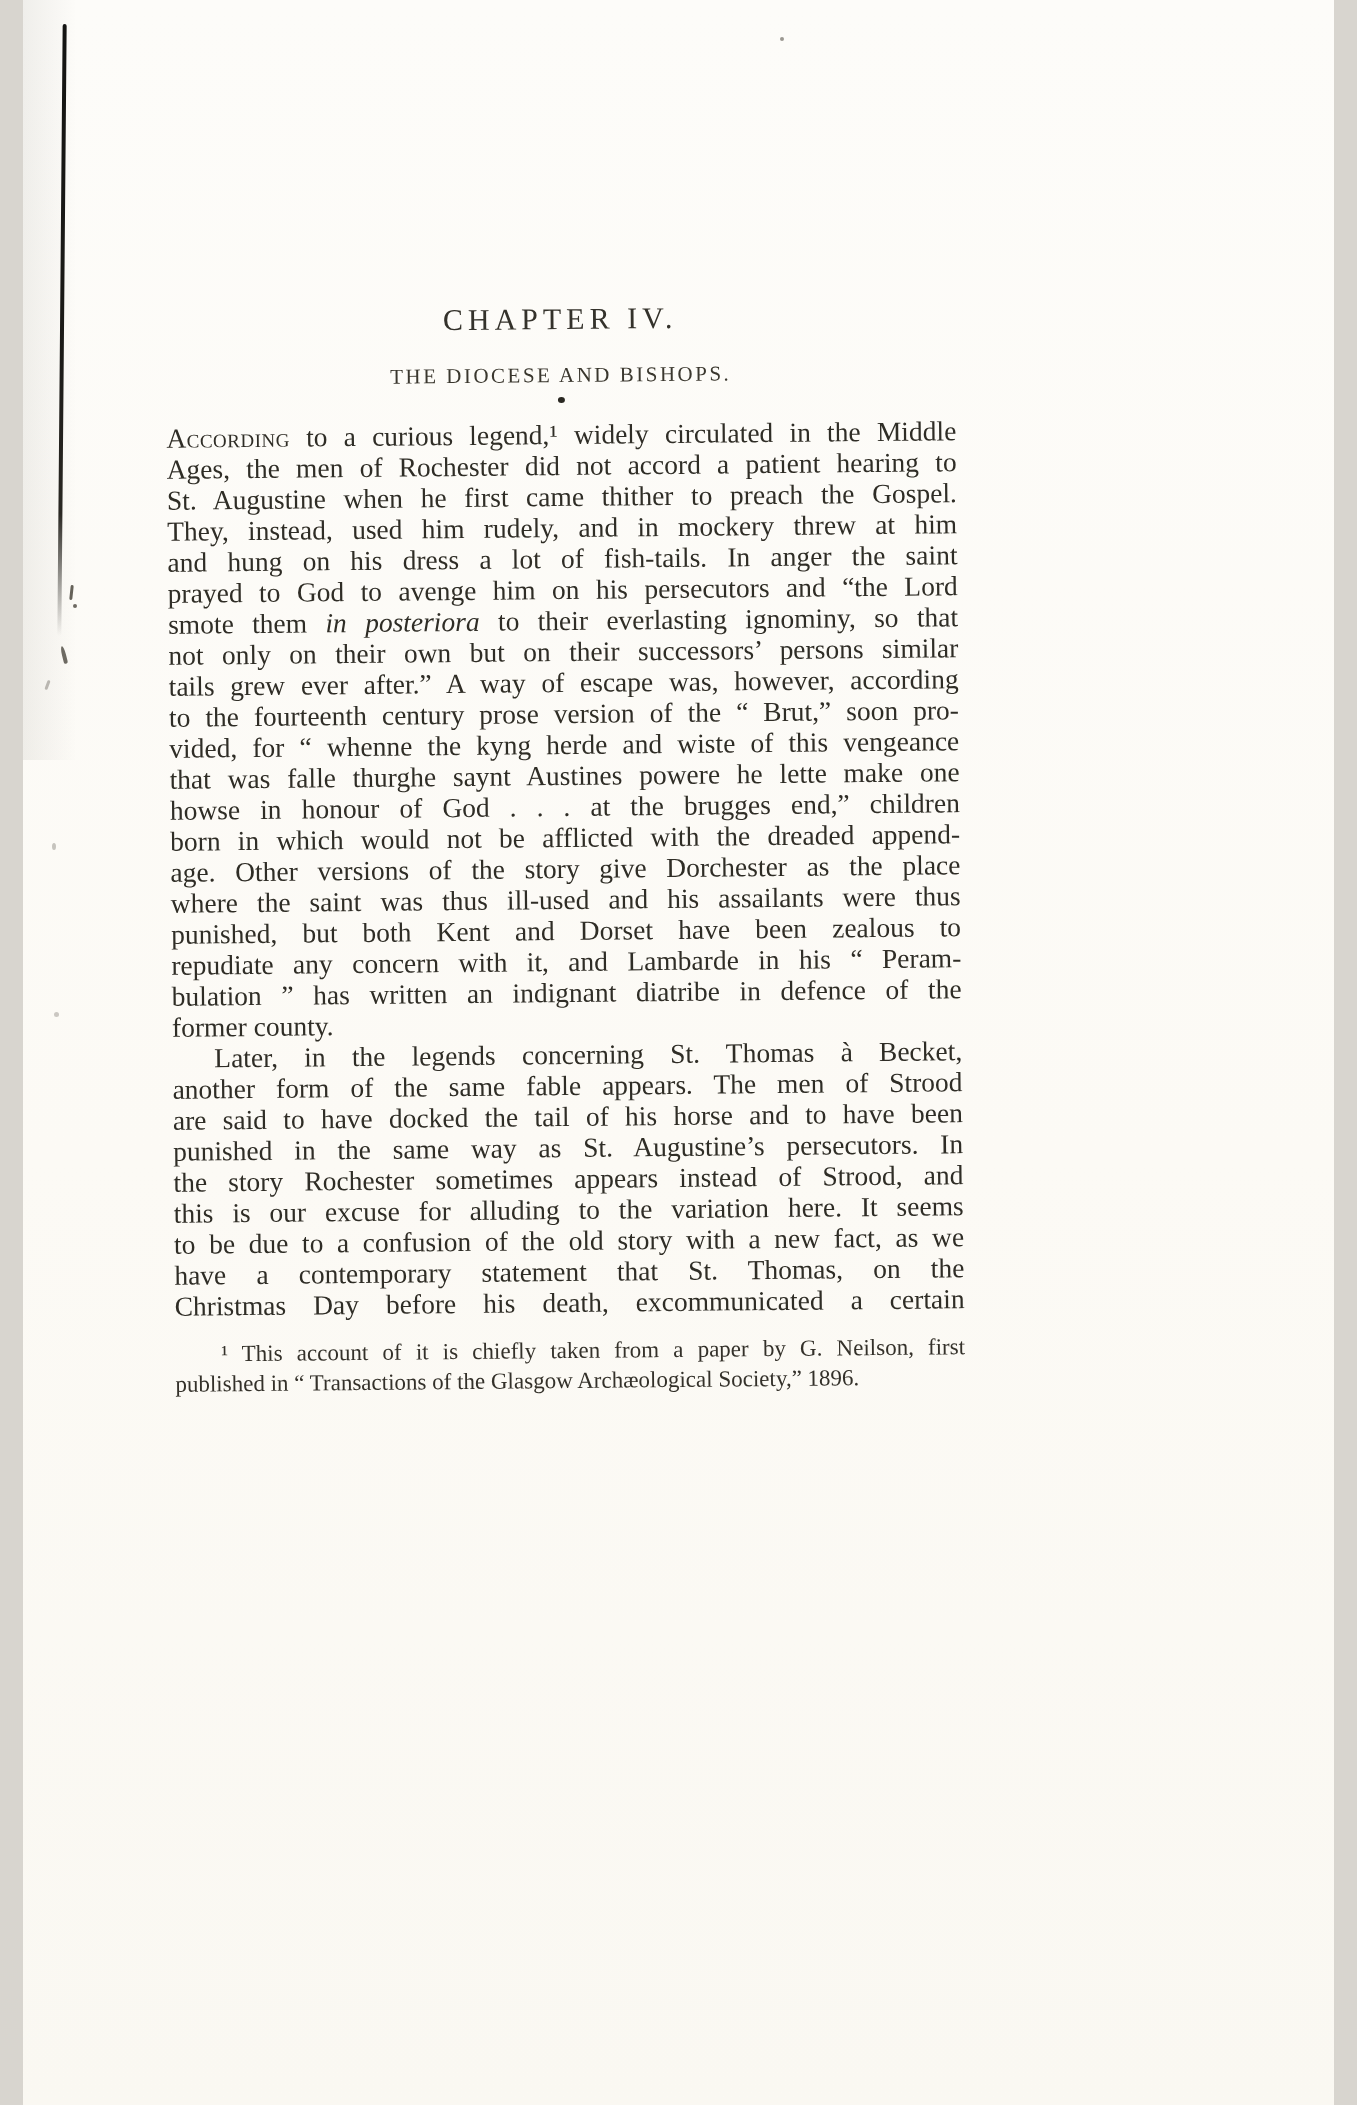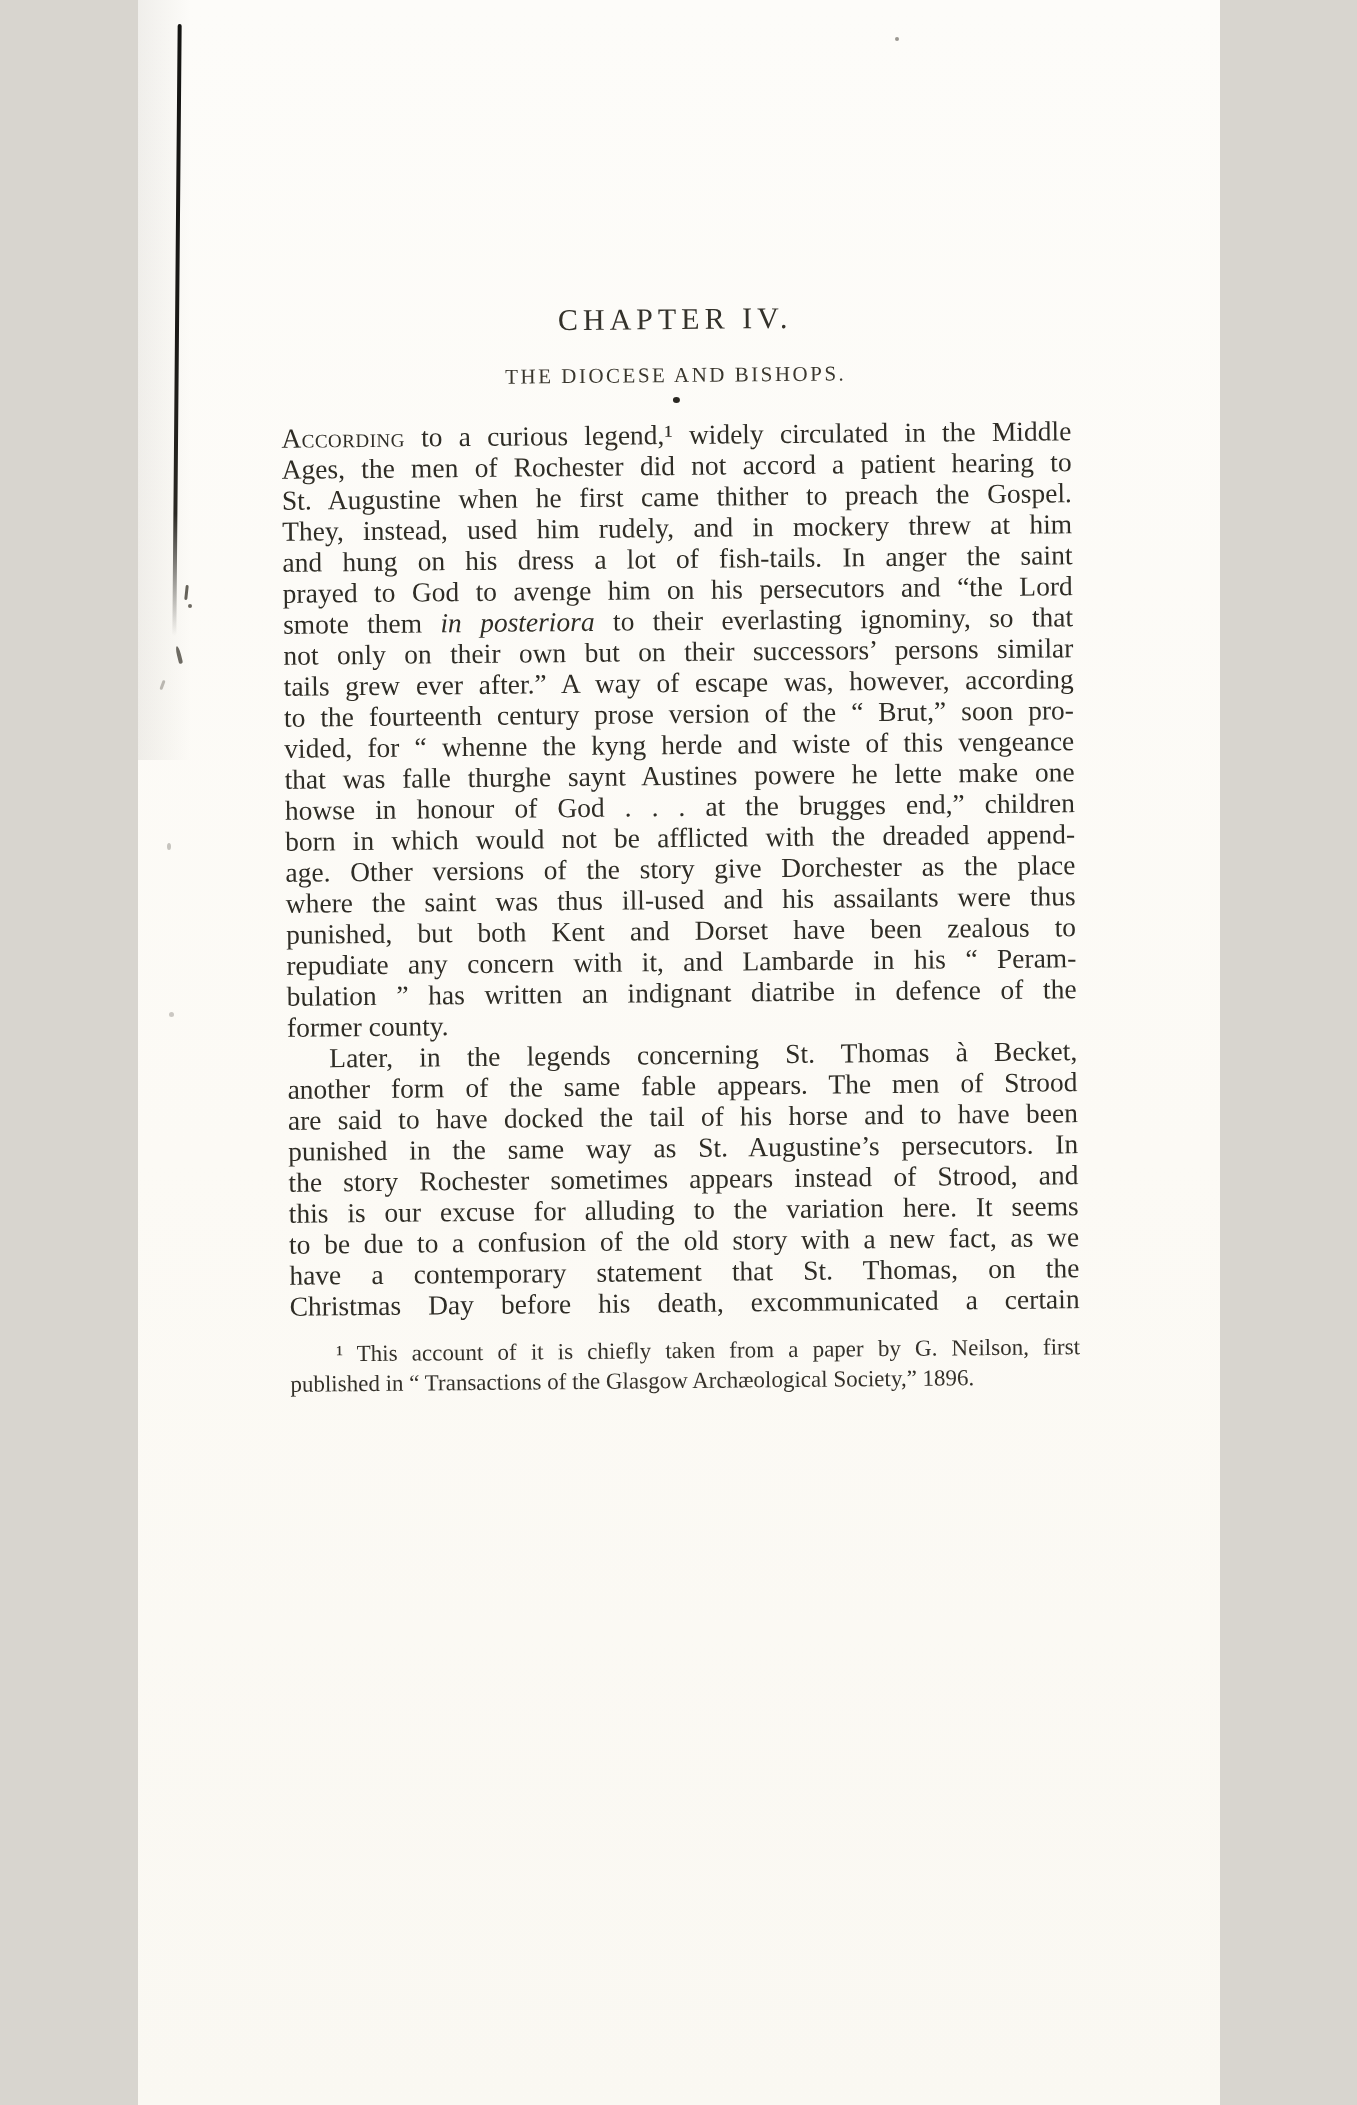--- a/index.html
+++ b/index.html
@@ -1,18 +1,18 @@
 <!DOCTYPE html>
 <html><head>
 <meta charset="utf-8">
 <style>
   html, body { margin: 0; padding: 0; background: #d8d5cf; }
   .page {
     position: relative;
-    width: 1082px;
+    width: 1311px;
     height: 2105px;
     margin: 0 auto;
     background: linear-gradient(180deg, #fdfcf9 0%, #fcfaf5 55%, #faf8f2 100%);
     overflow: hidden;
     font-family: "Liberation Serif", "DejaVu Serif", serif;
   }
   .edge-shade {
     position: absolute;
     left: 0; top: 0;
     width: 54px; height: 760px;

